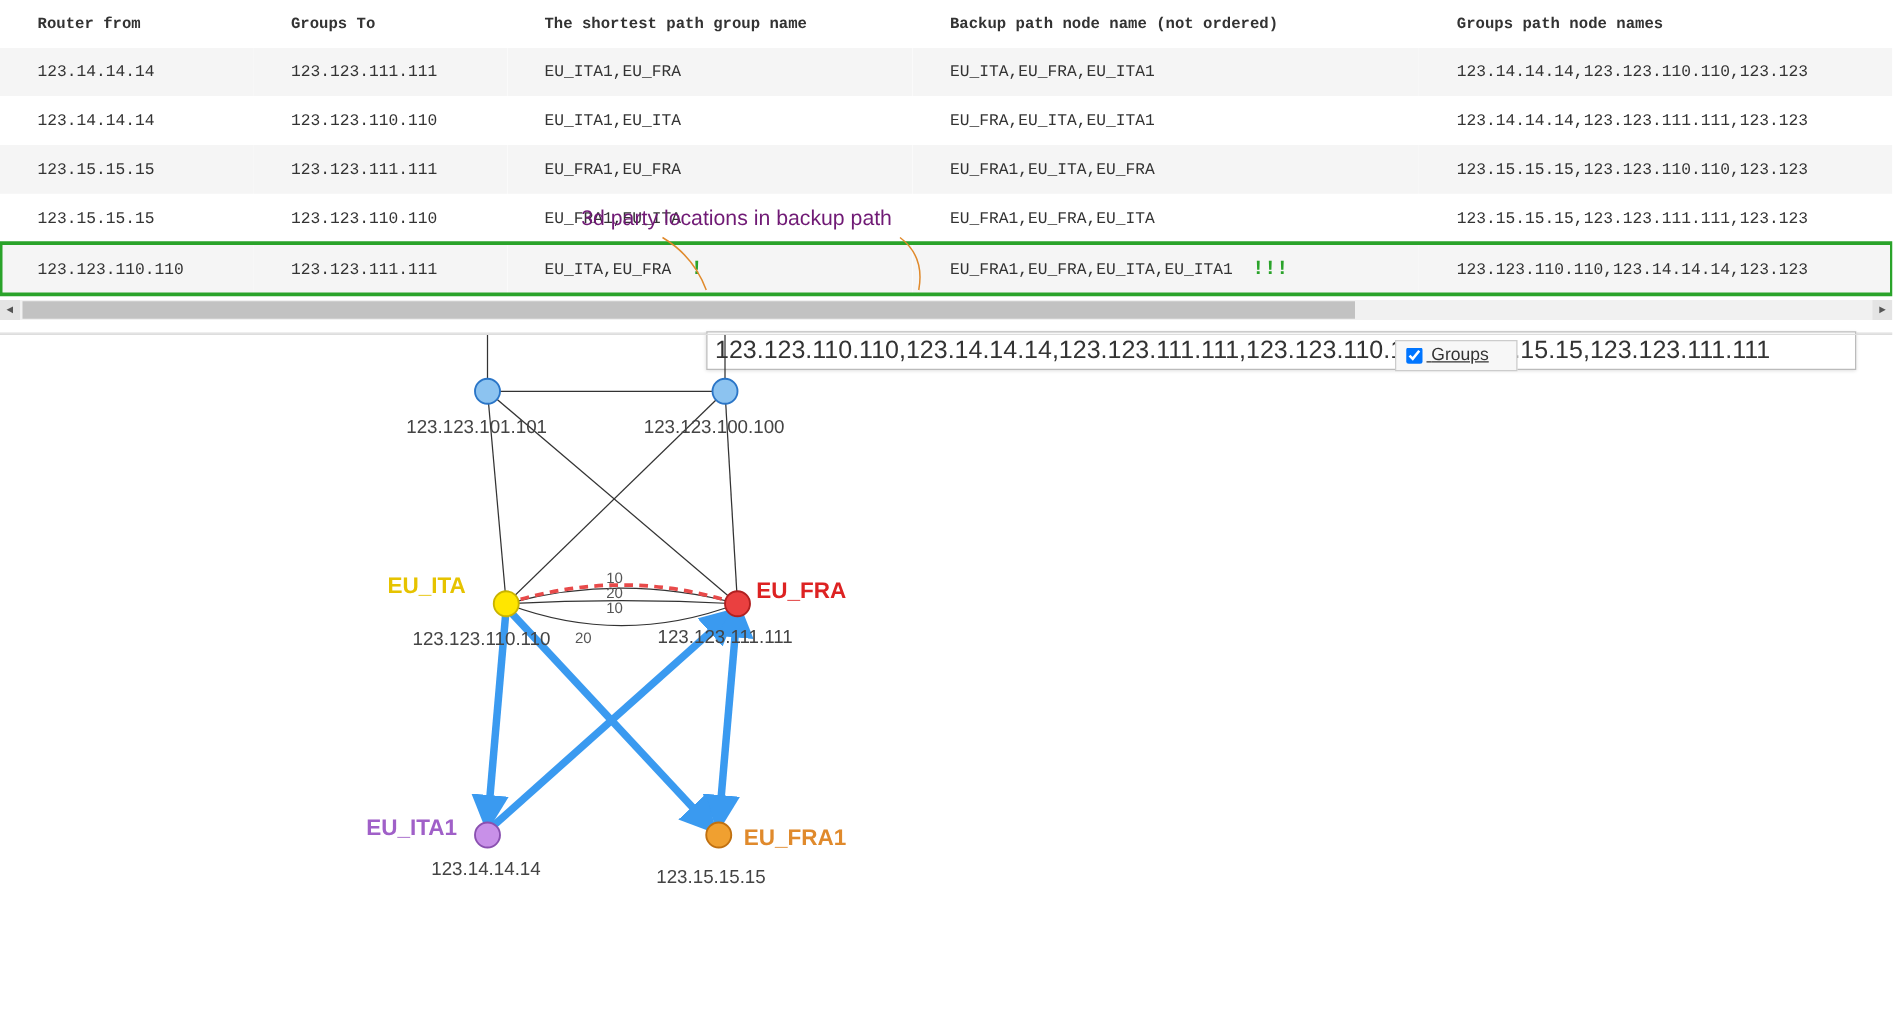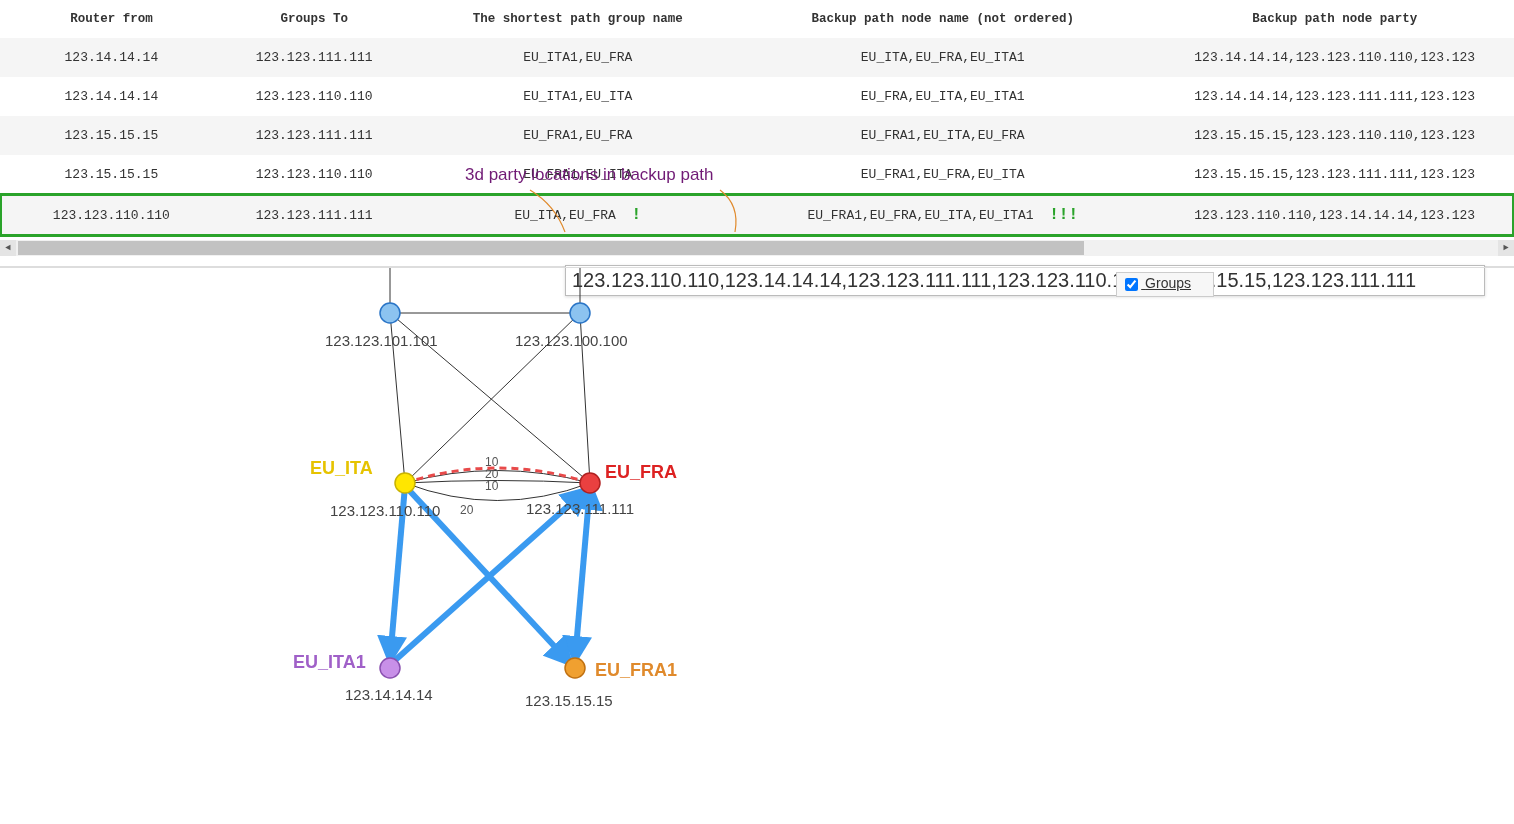--- a/index.html
+++ b/index.html
@@ -15,21 +15,21 @@
     border-bottom: 1px solid #ddd;
     padding-bottom: 10px;
     position: relative;
   }
   table {
     border-collapse: collapse;
     width: 100%;
     table-layout: fixed;
   }
   th, td {
-    text-align: center;
+    text-align: left;
     padding: 12px 10px;
     white-space: nowrap;
     overflow: hidden;
   }
   th {
     font-weight: bold;
     font-size: 12.5px;
     padding-left: 30px;
   }
   td {
@@ -150,21 +150,21 @@
         <col class="col-shortest">
         <col class="col-backup">
         <col class="col-nodes">
     </colgroup>
     <thead>
       <tr>
         <th>Router from</th>
         <th>Groups To</th>
         <th>The shortest path group name</th>
         <th>Backup path node name (not ordered)</th>
-        <th>Backup path node party</th>
+        <th>Groups path node names</th>
       </tr>
     </thead>
     <tbody>
       <tr class="striped-even">
         <td>123.14.14.14</td>
         <td>123.123.111.111</td>
         <td>EU_ITA1,EU_FRA</td>
         <td>EU_ITA,EU_FRA,EU_ITA1</td>
         <td>123.14.14.14,123.123.110.110,123.123</td>
       </tr>

